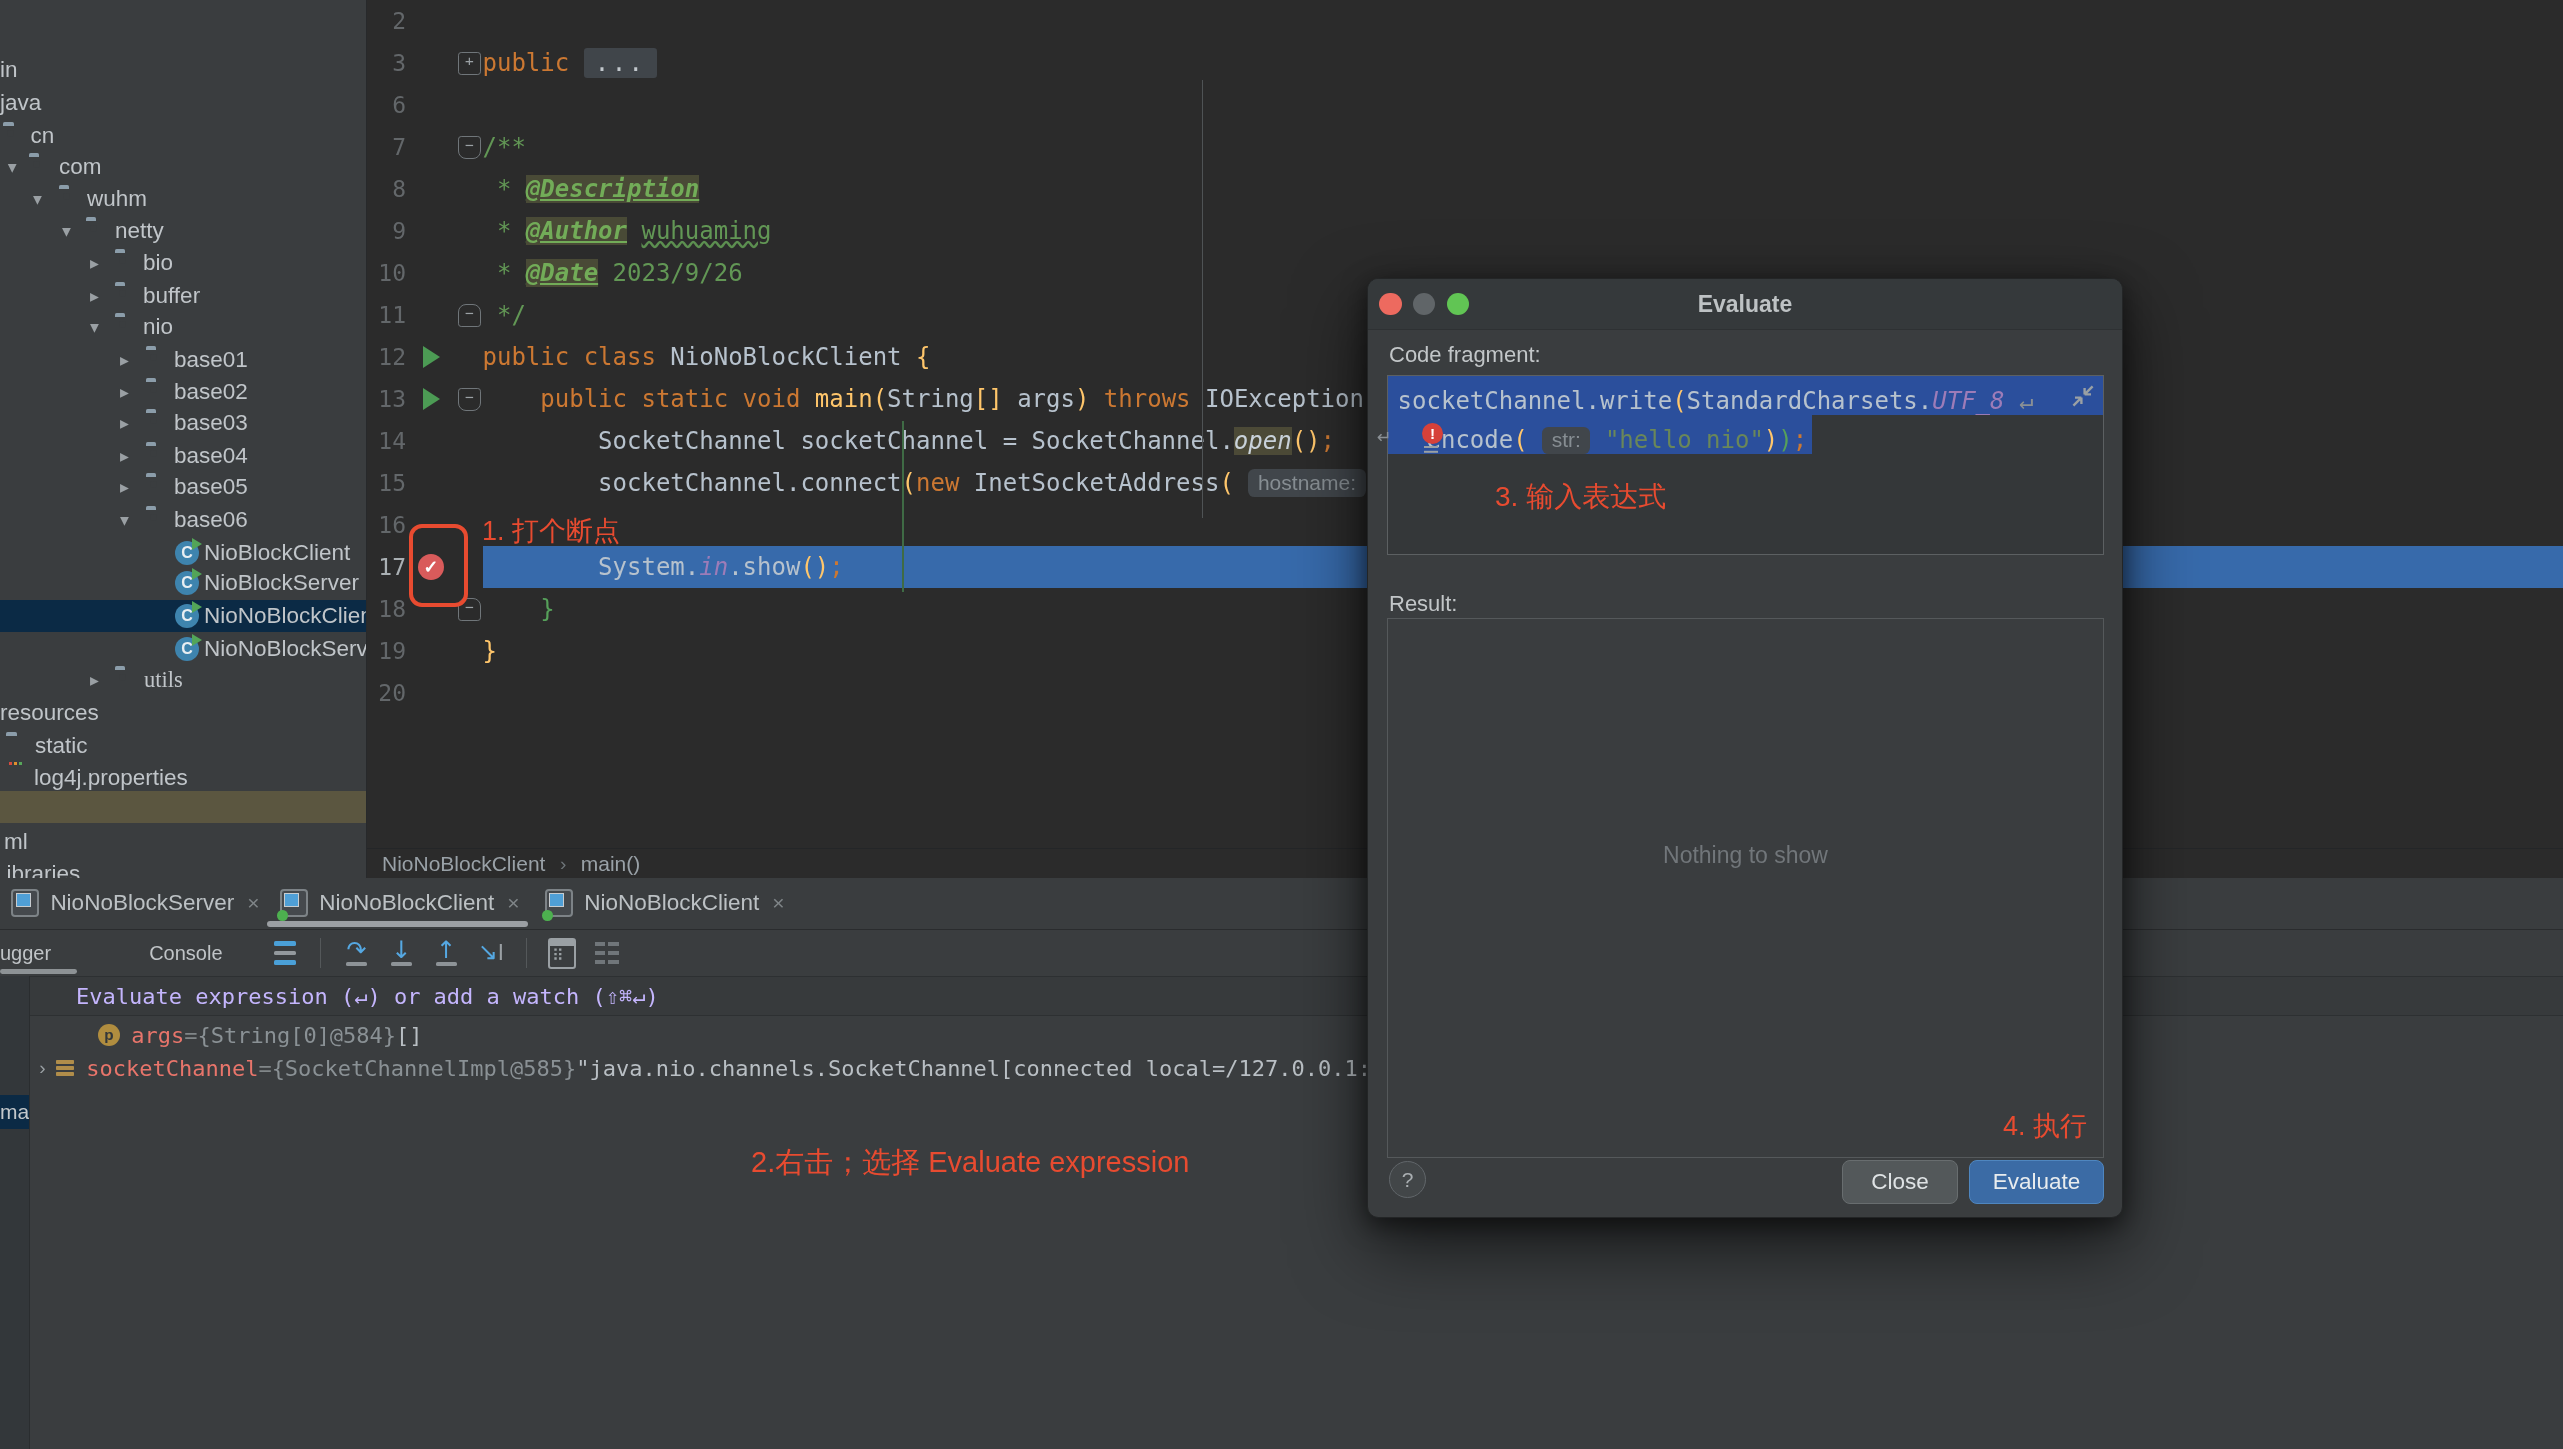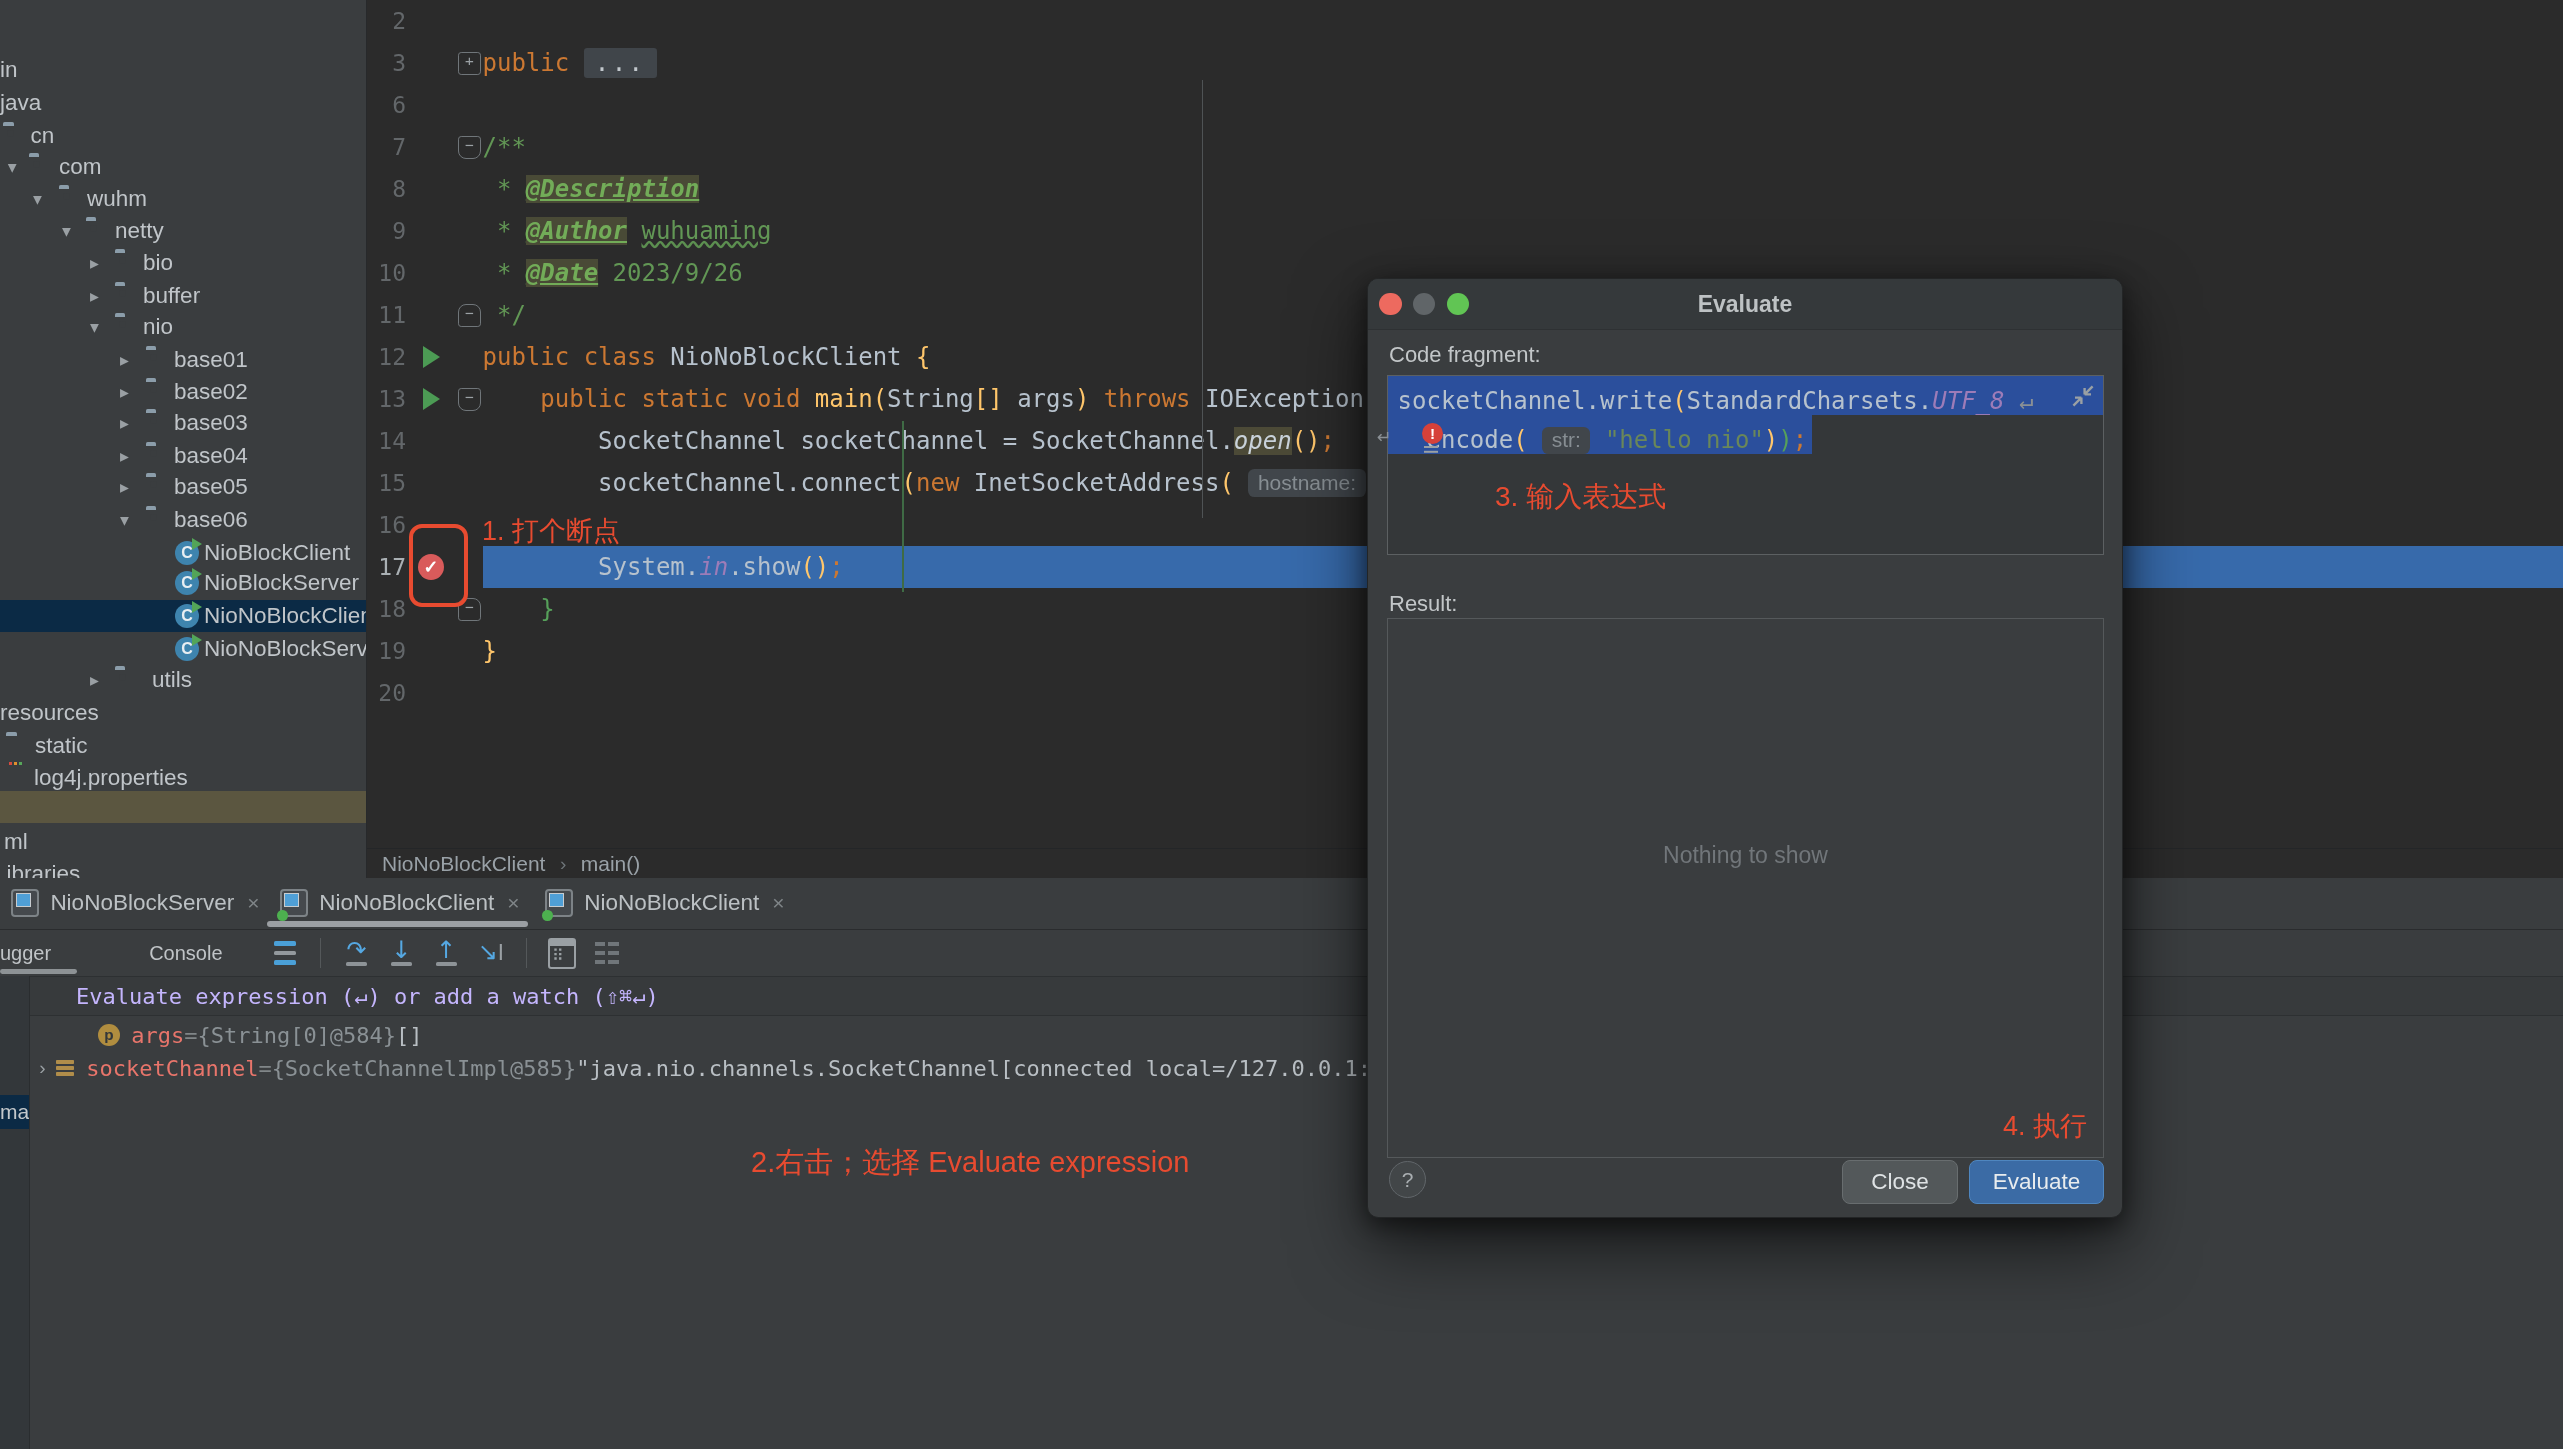--- a/index.html
+++ b/index.html
@@ -344,21 +344,21 @@
       </div>
       <div class="trow" style="top: 633px;">
         <span class="ti" style="left: 175px;">
           <span class="ic-class">C</span>
         </span>
         <span class="tlabel" style="left: 204px;">NioNoBlockServer</span>
       </div>
       <div class="trow" style="top: 664px;">
         <span class="tch" style="left: 84px;">▸</span>
         <span class="ti" style="left: 115px;"><span class="ic-folder-dot"></span></span>
-        <span class="tlabel" style="left: 152px;">utils</span>
+        <span class="tlabel" style="left: 144px; font-family: Liberation Serif, serif;">utils</span>
       </div>
       <div class="trow" style="top: 697px;">
         <span class="tlabel" style="left: 0px;">resources</span>
       </div>
       <div class="trow" style="top: 730px;">
         <span class="ti" style="left: 6.4px;"><span class="ic-folder"></span></span>
         <span class="tlabel" style="left: 35px;">static</span>
       </div>
       <div class="trow" style="top: 762px;">
         <span class="ti" style="left: 6.4px;"><span class="ic-file"></span></span>

